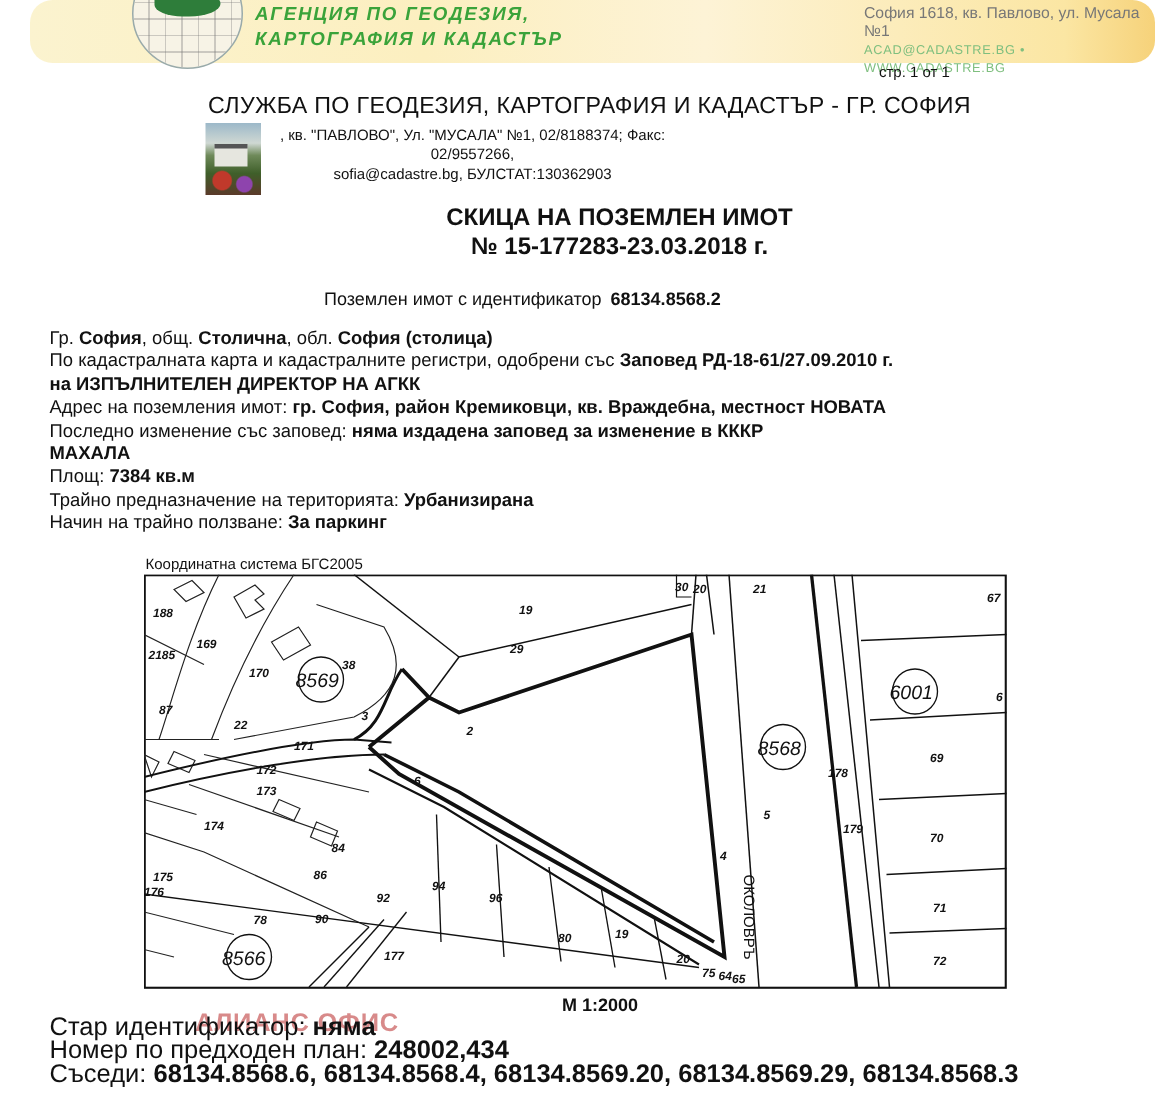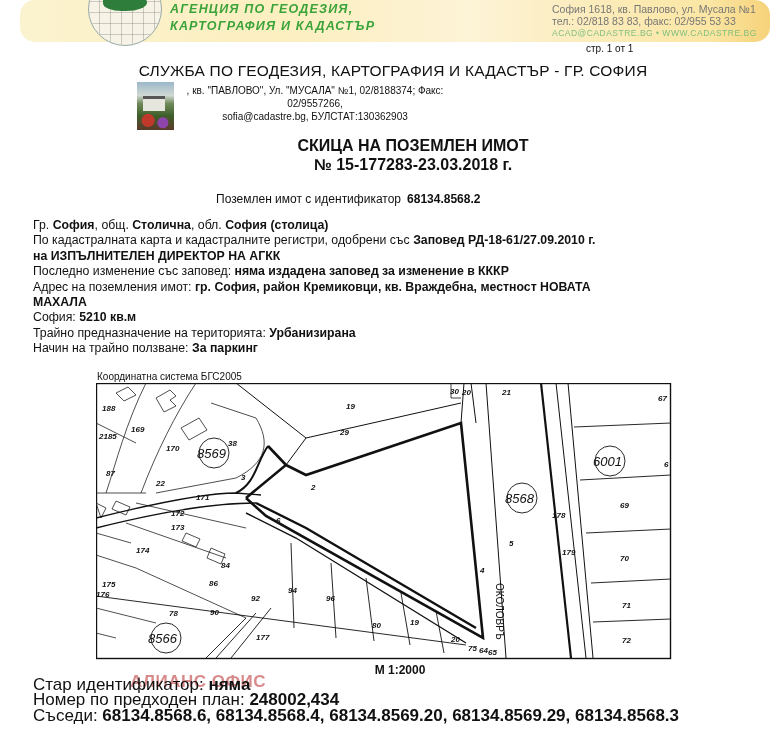--- a/index.html
+++ b/index.html
@@ -21,21 +21,21 @@
   }
   .globe .land { position:absolute; left:14px; top:20px; width:44px; height:18px; background:#2e7d3a; border-radius:40% 55% 50% 45%; }
   .globe .grid { position:absolute; inset:0; background:
      repeating-linear-gradient(90deg, transparent 0 10px, rgba(120,120,120,.35) 10px 11px),
      repeating-linear-gradient(0deg, transparent 0 10px, rgba(120,120,120,.35) 10px 11px); border-radius:50%; }
   .agency-name {
     position:absolute; left:150px; top:1px; font-size:12.5px; font-weight:bold; font-style:italic;
     color:#3aa33a; letter-spacing:1.2px; line-height:17px;
   }
   .agency-contact {
-    position:absolute; left:532px; top:3px; font-size:10.5px; line-height:12px; color:#777;
+    position:absolute; left:556px; top:3px; font-size:10.5px; line-height:12px; color:#777;
   }
   .agency-contact .green { color:#7fbf7f; font-size:8.5px; letter-spacing:.5px; }
   .page-num { position:absolute; left:586px; top:43px; font-size:10px; }
 
   .service-title { position:absolute; left:4px; width:778px; text-align:center; top:62px; font-size:15.5px; letter-spacing:.2px; }
   .photo {
     position:absolute; left:137px; top:82px; width:37px; height:48px;
     background:
       radial-gradient(circle at 30% 80%, #c0392b 0 6px, transparent 7px),
       radial-gradient(circle at 70% 85%, #8e44ad 0 5px, transparent 6px),
@@ -64,21 +64,20 @@
   <div class="globe">
       <div class="grid"></div>
       <div class="land"></div>
     </div>
   <div class="agency-name">
     <div>АГЕНЦИЯ ПО ГЕОДЕЗИЯ,</div>
     <div>КАРТОГРАФИЯ И КАДАСТЪР</div>
   </div>
   <div class="agency-contact">
     <div>София 1618, кв. Павлово, ул. Мусала №1</div>
-    <div>тел.: 02/818 83 83, факс: 02/955 53 33</div>
     <div class="green">ACAD@CADASTRE.BG • WWW.CADASTRE.BG</div>
   </div>
 </div>
 
 <div class="page-num">стр. 1 от 1</div>
 
 <div class="service-title">СЛУЖБА ПО ГЕОДЕЗИЯ, КАРТОГРАФИЯ И КАДАСТЪР - ГР. СОФИЯ</div>
 <div class="photo">
     <div class="house"></div>
   </div>
@@ -95,24 +94,24 @@
 <div class="identifier">
   <span>Поземлен имот с  идентификатор</span><b>68134.8568.2</b>
 </div>
 
 <div class="props">
   <div>
     <span>Гр.</span> <b>София</b><span>, общ.</span> <b>Столична</b><span>, обл.</span> <b>София (столица)</b>
   </div>
   <div><span>По кадастралната карта и кадастралните регистри, одобрени със</span> <b>Заповед РД-18-61/27.09.2010 г.</b></div>
   <div><b>на ИЗПЪЛНИТЕЛЕН ДИРЕКТОР НА АГКК</b></div>
+  <div><span>Адрес на поземления имот:</span> <b>гр. София, район Кремиковци, кв. Враждебна, местност НОВАТА</b></div>
   <div><span>Последно изменение със заповед:</span> <b>няма издадена заповед за изменение в КККР</b></div>
-  <div><span>Адрес на поземления имот:</span> <b>гр. София, район Кремиковци, кв. Враждебна, местност НОВАТА</b></div>
   <div><b>МАХАЛА</b></div>
-  <div><span>София:</span> <b>5210 кв.м</b></div>
+  <div><span>Площ:</span> <b>7384 кв.м</b></div>
   <div><span>Трайно предназначение на територията:</span> <b>Урбанизирана</b></div>
   <div><span>Начин на трайно ползване:</span> <b>За паркинг</b></div>
 </div>
 
 <div class="coord">Координатна система БГС2005</div>
 
 <svg class="map" width="580" height="280" viewBox="0 0 580 280" font-family="Liberation Sans, sans-serif" font-style="italic" font-size="8" font-weight="bold">
   <rect x="0.5" y="0.5" width="574" height="275" fill="#fff" stroke="#111" stroke-width="1.4"></rect>
 
   <g stroke="#222" stroke-width="0.8" fill="none">

